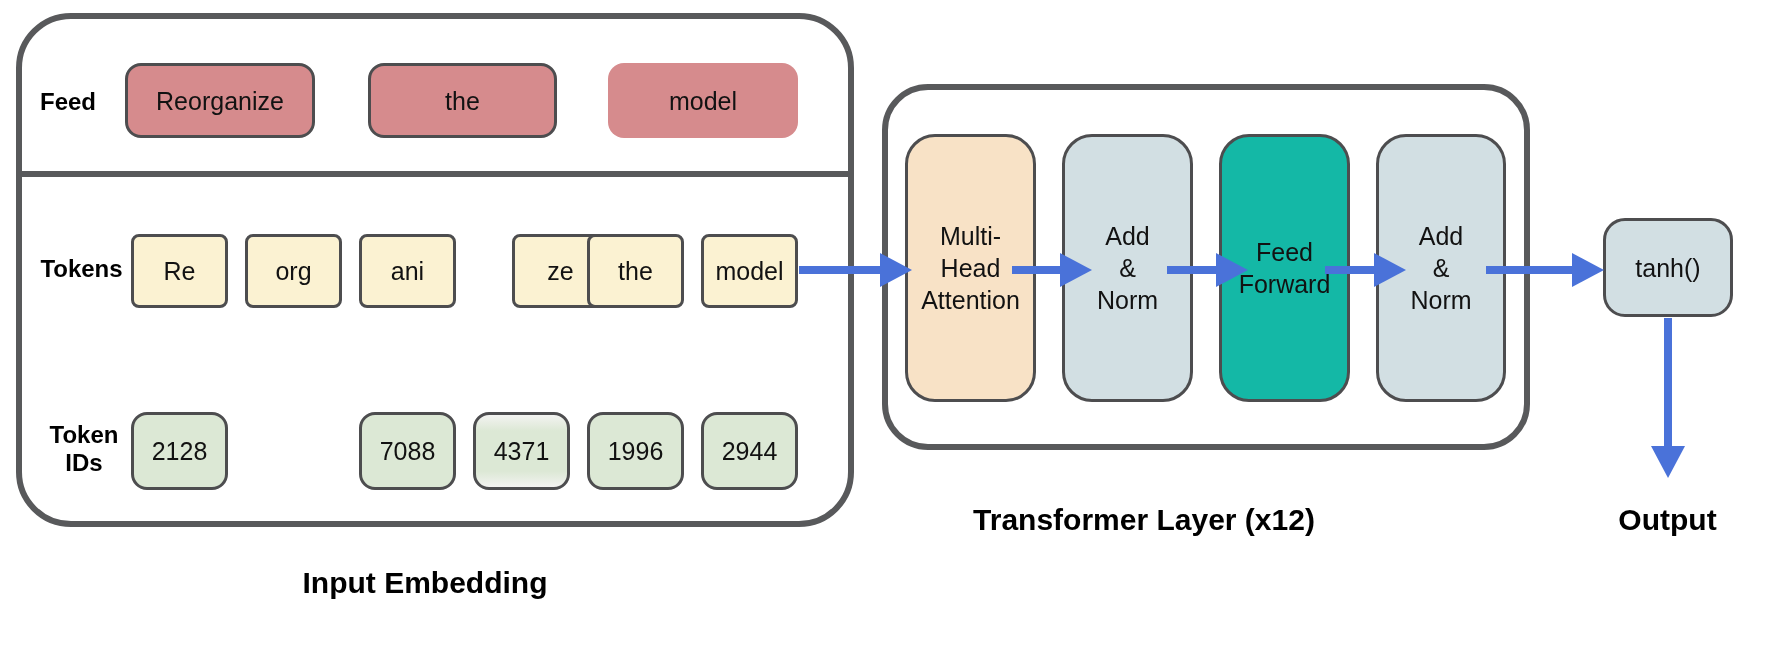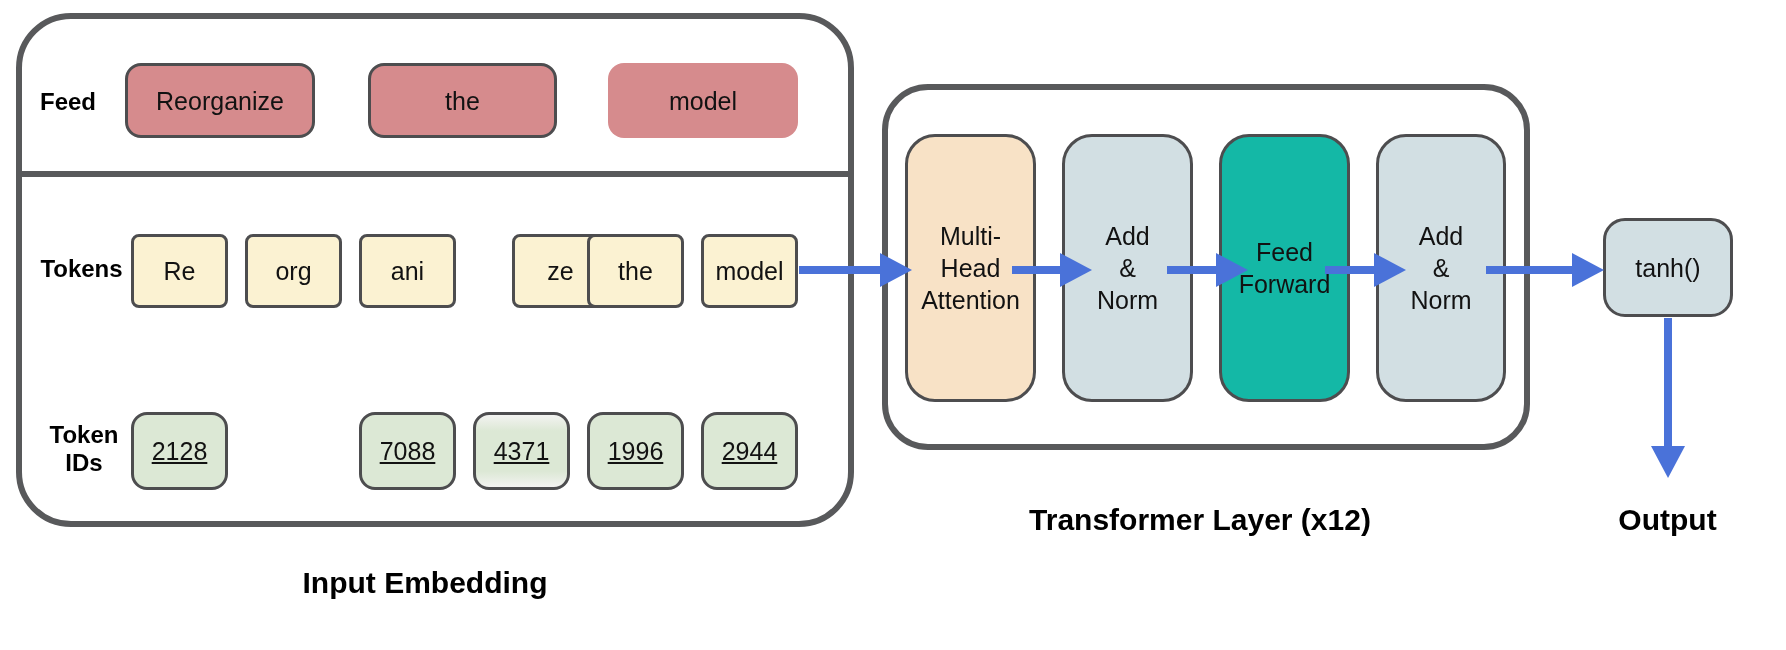--- a/index.html
+++ b/index.html
@@ -13,40 +13,40 @@
   #xfmr-frame{left:882px;top:84px;width:648px;height:366px;border-radius:46px;}
 
   .box{
     position:absolute;box-sizing:border-box;border:3px solid #4d4d4f;
     display:flex;align-items:center;justify-content:center;text-align:center;
     font-size:25px;line-height:1.28;color:#121212;white-space:pre-line;z-index:3;
   }
   .input-box{top:63px;height:75px;border-radius:16px;background:#d68b8d;}
   .input-box.no-border{border:none;}
   .token-box{top:234px;height:74px;width:97px;border-radius:8px;background:#fbf2d2;}
-  .id-box{top:412px;height:78px;width:97px;border-radius:16px;background:#dce8d5;text-decoration:underline;}
+  .id-box{top:412px;height:78px;width:97px;border-radius:16px;background:#dce8d5;}
   .id-box.faded{background:linear-gradient(180deg,#f3f3f1 0%,#dce8d5 22%,#dce8d5 78%,#f3f3f1 100%);}
   .block-box{top:134px;height:268px;width:131px;border-radius:30px;}
   #block-attn{left:905px;background:#f8e2c6;}
   #block-addnorm1{left:1062px;background:#d2dfe3;}
   #block-ff{left:1219px;background:#14b8a6;}
   #block-addnorm2{left:1376px;width:130px;background:#d2dfe3;}
   #tanh-box{left:1603px;top:218px;width:130px;height:99px;border-radius:22px;background:#d2dfe3;}
 
   .rowlabel{
     position:absolute;font-weight:bold;font-size:24px;color:#000;text-align:center;
     white-space:pre-line;line-height:1.18;z-index:3;
   }
   #label-input{left:18px;top:88px;width:100px;}
   #label-tokens{left:14px;top:255px;width:135px;}
   #label-ids{left:20px;top:421px;width:128px;}
 
   .caption{position:absolute;font-weight:bold;font-size:30px;color:#000;text-align:center;z-index:3;}
   #caption-embed{left:225px;top:566px;width:400px;}
-  #caption-xfmr{left:1000px;top:503px;width:400px;text-align:center;}
+  #caption-xfmr{left:944px;top:503px;width:400px;text-align:center;}
   #caption-output{left:1565px;top:503px;width:205px;}
 
   #arrows{position:absolute;left:0;top:0;z-index:6;pointer-events:none;}
   .arrow-line{stroke:#4a72d9;stroke-width:8;}
   .arrow-head{fill:#4a72d9;}
 </style>
 </head>
 <body>
 
 <div id="stage">

